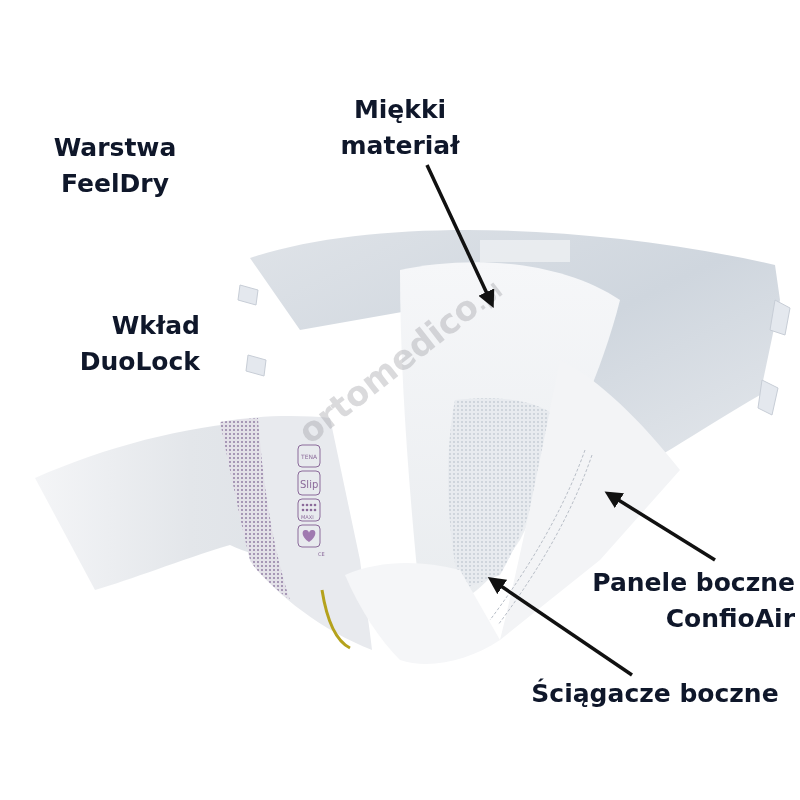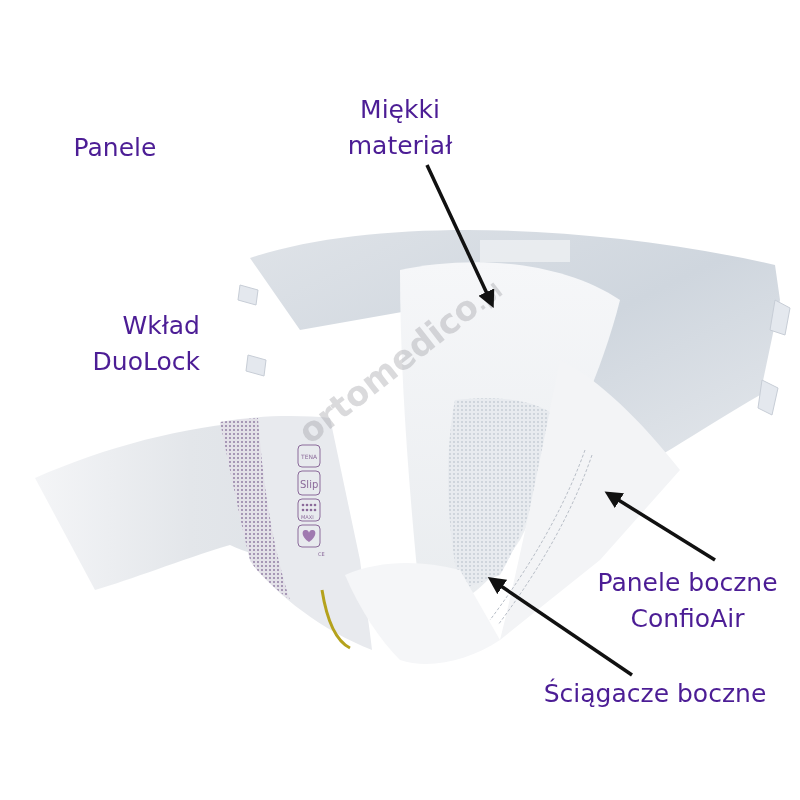--- a/index.html
+++ b/index.html
@@ -3,24 +3,24 @@
   <meta charset="utf-8">
   <style>
     html, body { margin: 0; padding: 0; }
     body {
       width: 800px; height: 800px; position: relative; overflow: hidden;
       background: #ffffff;
       font-family: "DejaVu Sans", sans-serif;
     }
     .label {
       position: absolute;
-      font-weight: normal;
+      font-weight: bold;
       font-size: 25px;
       line-height: 36px;
-      color: #4c1d95;
+      color: #0f172a;
       text-align: center;
       white-space: nowrap;
     }
     .label span { display: block; }
     #product { position: absolute; left: 0; top: 0; }
     #arrows { position: absolute; left: 0; top: 0; pointer-events: none; }
     .watermark {
       position: absolute;
       left: 290px; top: 420px;
       transform: rotate(-38deg);
@@ -127,28 +127,29 @@
   <line x1="715" y1="560" x2="612" y2="496" stroke="#111111" stroke-width="3.5" marker-end="url(#ah)"></line>
   <line x1="632" y1="675" x2="495" y2="582" stroke="#111111" stroke-width="3.5" marker-end="url(#ah)"></line>
 </svg>
 
 <div class="label" style="left:330px; top:92px; width:140px;">
   <span>Miękki</span>
   <span>materiał</span>
 </div>
 
 <div class="label" style="left:30px; top:130px; width:170px;">
-  <span>Panele</span>
+  <span>Warstwa</span>
+  <span>FeelDry</span>
 </div>
 
 <div class="label" style="left:40px; top:308px; width:160px;text-align:right;">
   <span>Wkład</span>
   <span>DuoLock</span>
 </div>
 
-<div class="label" style="left:580px; top:565px; width:215px;">
+<div class="label" style="left:580px; top:565px; width:215px;text-align:right;">
   <span>Panele boczne</span>
   <span>ConfioAir</span>
 </div>
 
 <div class="label" style="left:520px; top:676px; width:270px;">
   <span>Ściągacze boczne</span>
 </div>
 
 </body></html>

